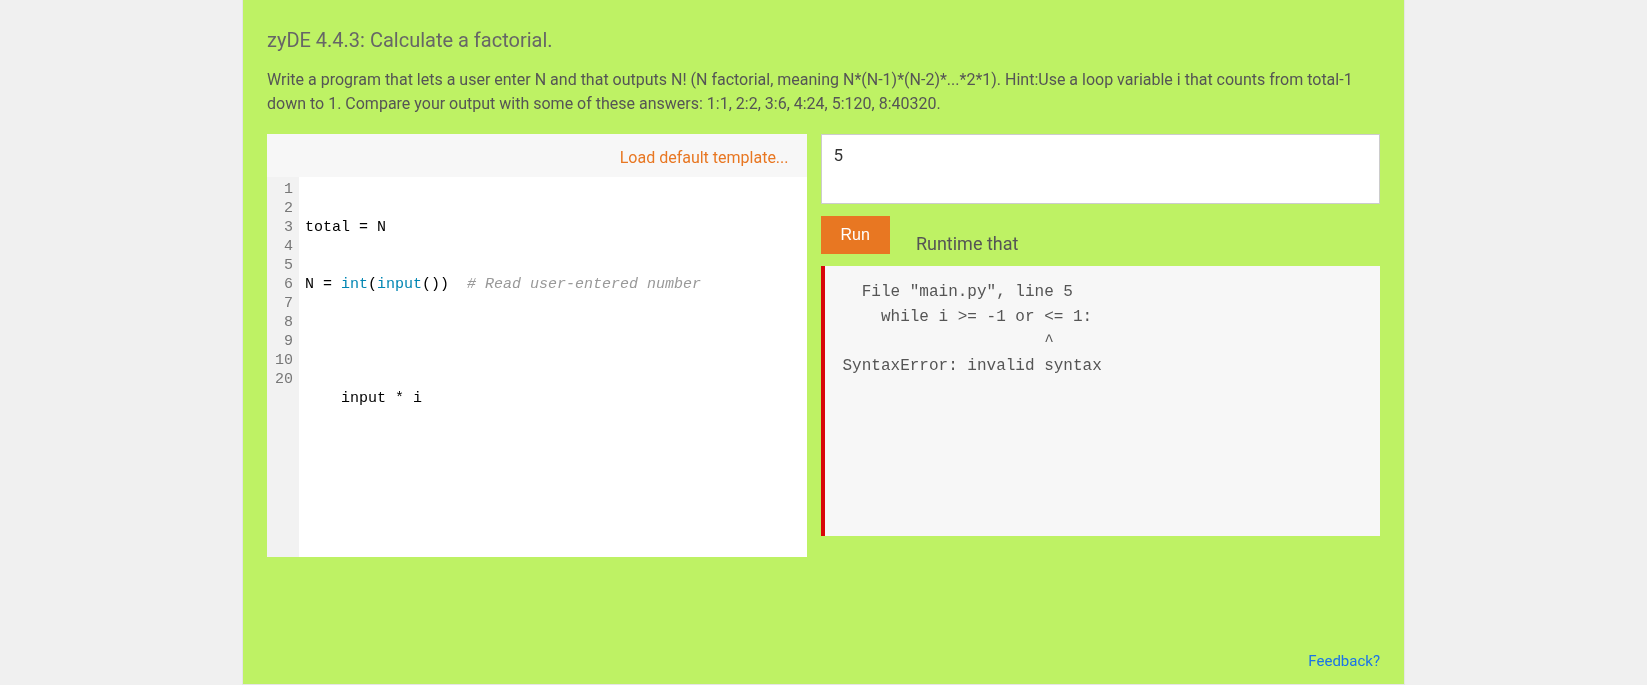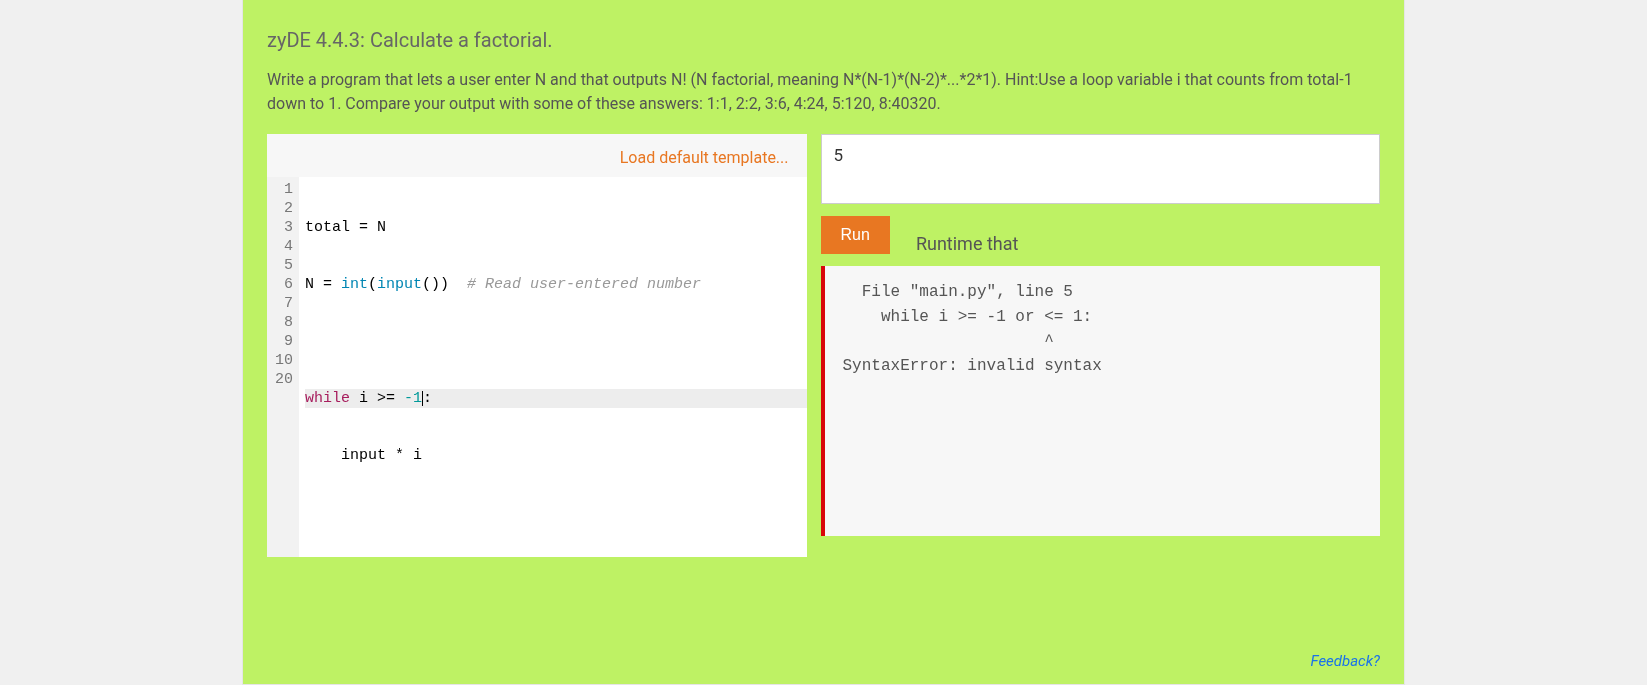--- a/index.html
+++ b/index.html
@@ -125,21 +125,20 @@
       white-space: pre;
       min-height: 270px;
     }
     .feedback {
       position: absolute;
       right: 24px;
       bottom: 14px;
       color: #1a73e8;
       font-size: 15px;
       cursor: pointer;
-      font-style: italic;
     }
   </style>
 </head>
 <body>
 
 <div class="container">
 
   <h2 class="title">zyDE 4.4.3: Calculate a factorial.</h2>
 
   <p class="instructions">Write a program that lets a user enter N and that outputs N! (N factorial, meaning N*(N-1)*(N-2)*...*2*1). Hint:Use a loop variable i that counts from total-1 down to 1. Compare your output with some of these answers: 1:1, 2:2, 3:6, 4:24, 5:120, 8:40320.</p>
@@ -161,21 +160,20 @@
           <div>7</div>
           <div>8</div>
           <div>9</div>
           <div>10</div>
           <div>20</div>
         </div>
         <div class="code-lines">
           <div>total = N</div>
           <div><span>N = </span><span class="tok-builtin">int</span><span>(</span><span class="tok-builtin">input</span><span>())  </span><span class="tok-comment"># Read user-entered number</span></div>
           <div></div>
-          <div class="line-hl"><span class="tok-kw">while</span><span> i &gt;= </span><span class="tok-num">-1</span><span class="cursor-caret"></span><span>:</span></div>
           <div>    input * i</div>
           <div></div>
           
           
         </div>
       </div>
     </div>
 
     <div class="run-panel">
       <textarea class="input-box" style="">5</textarea>

